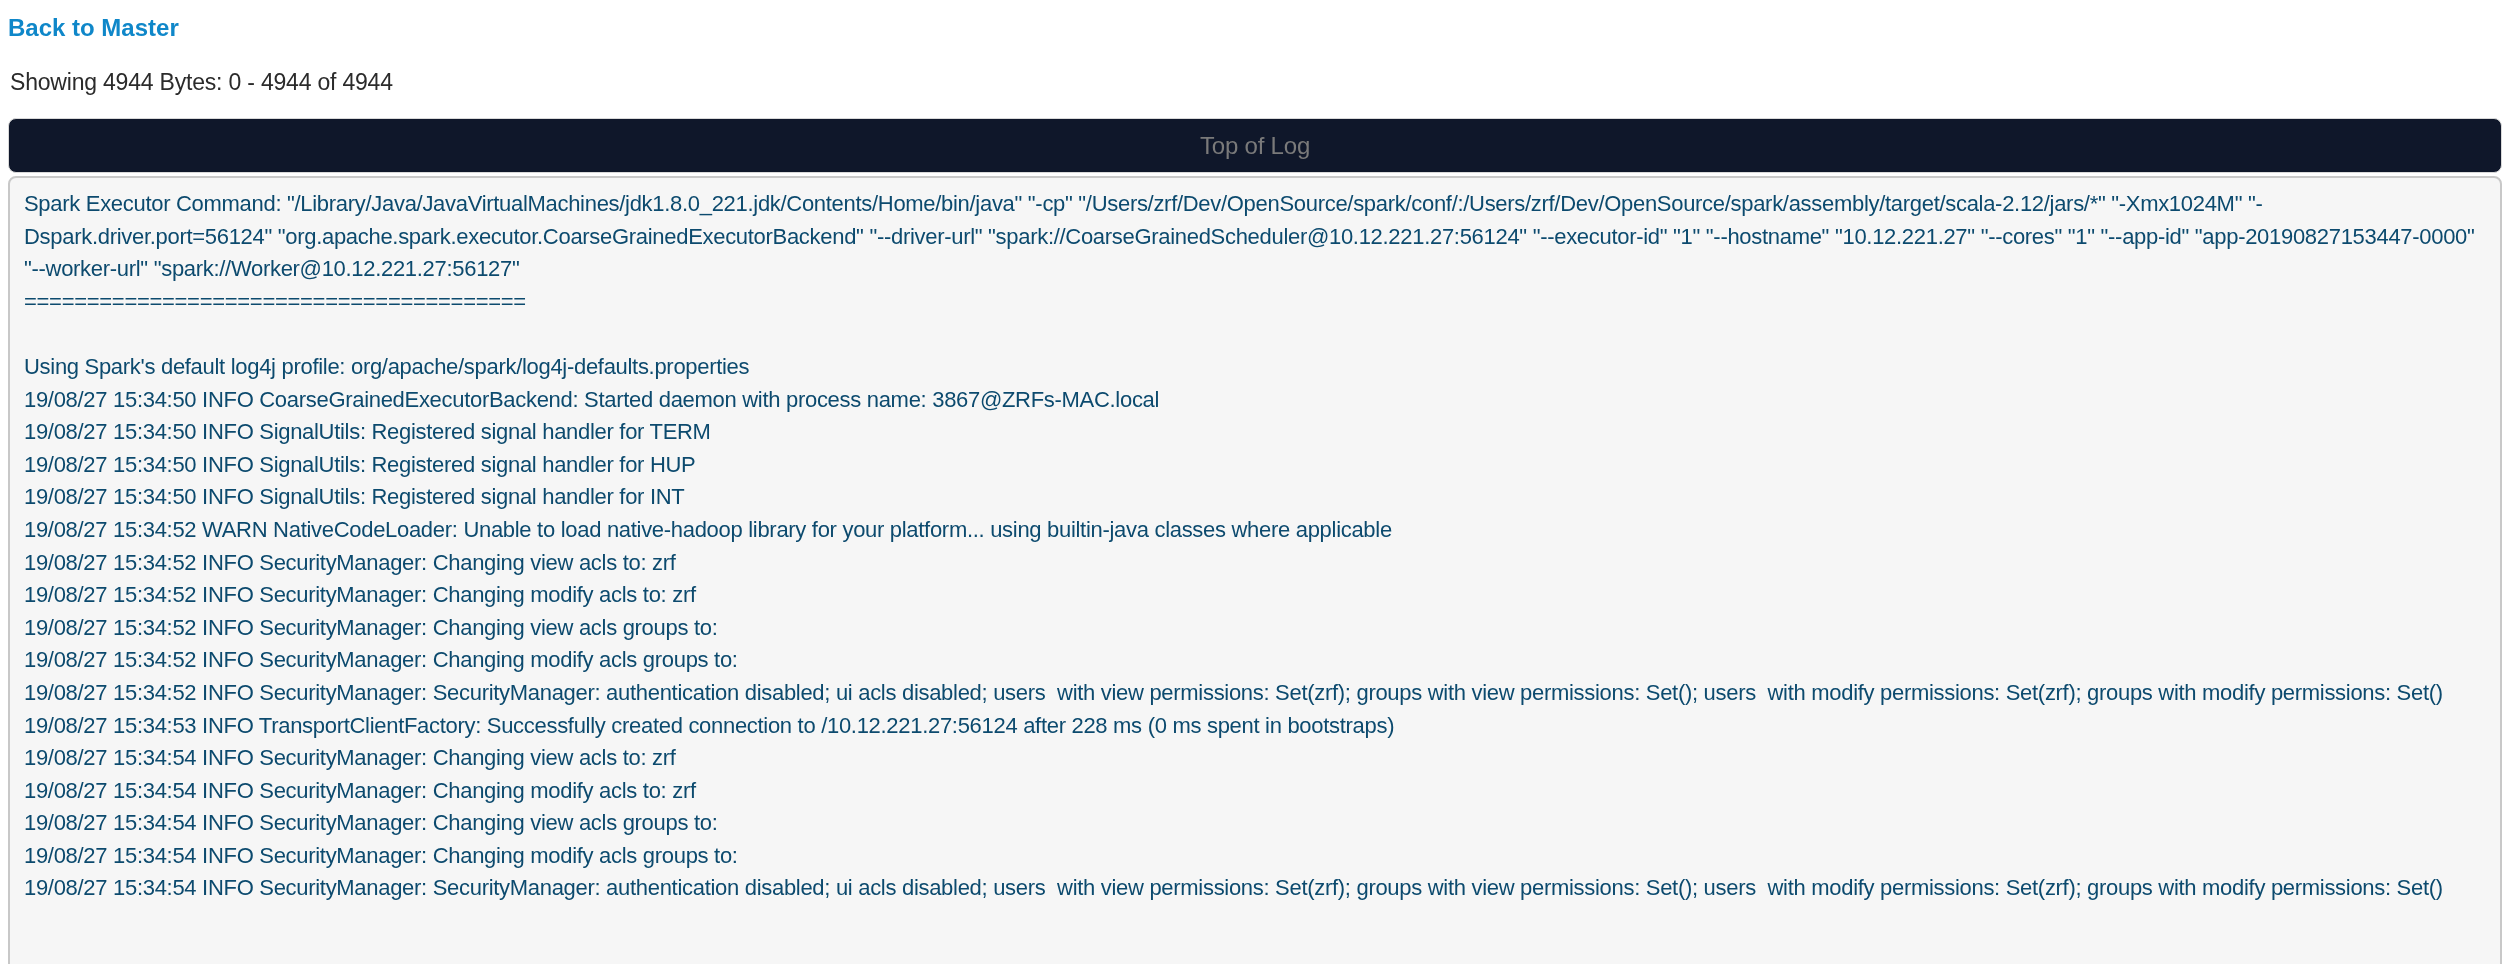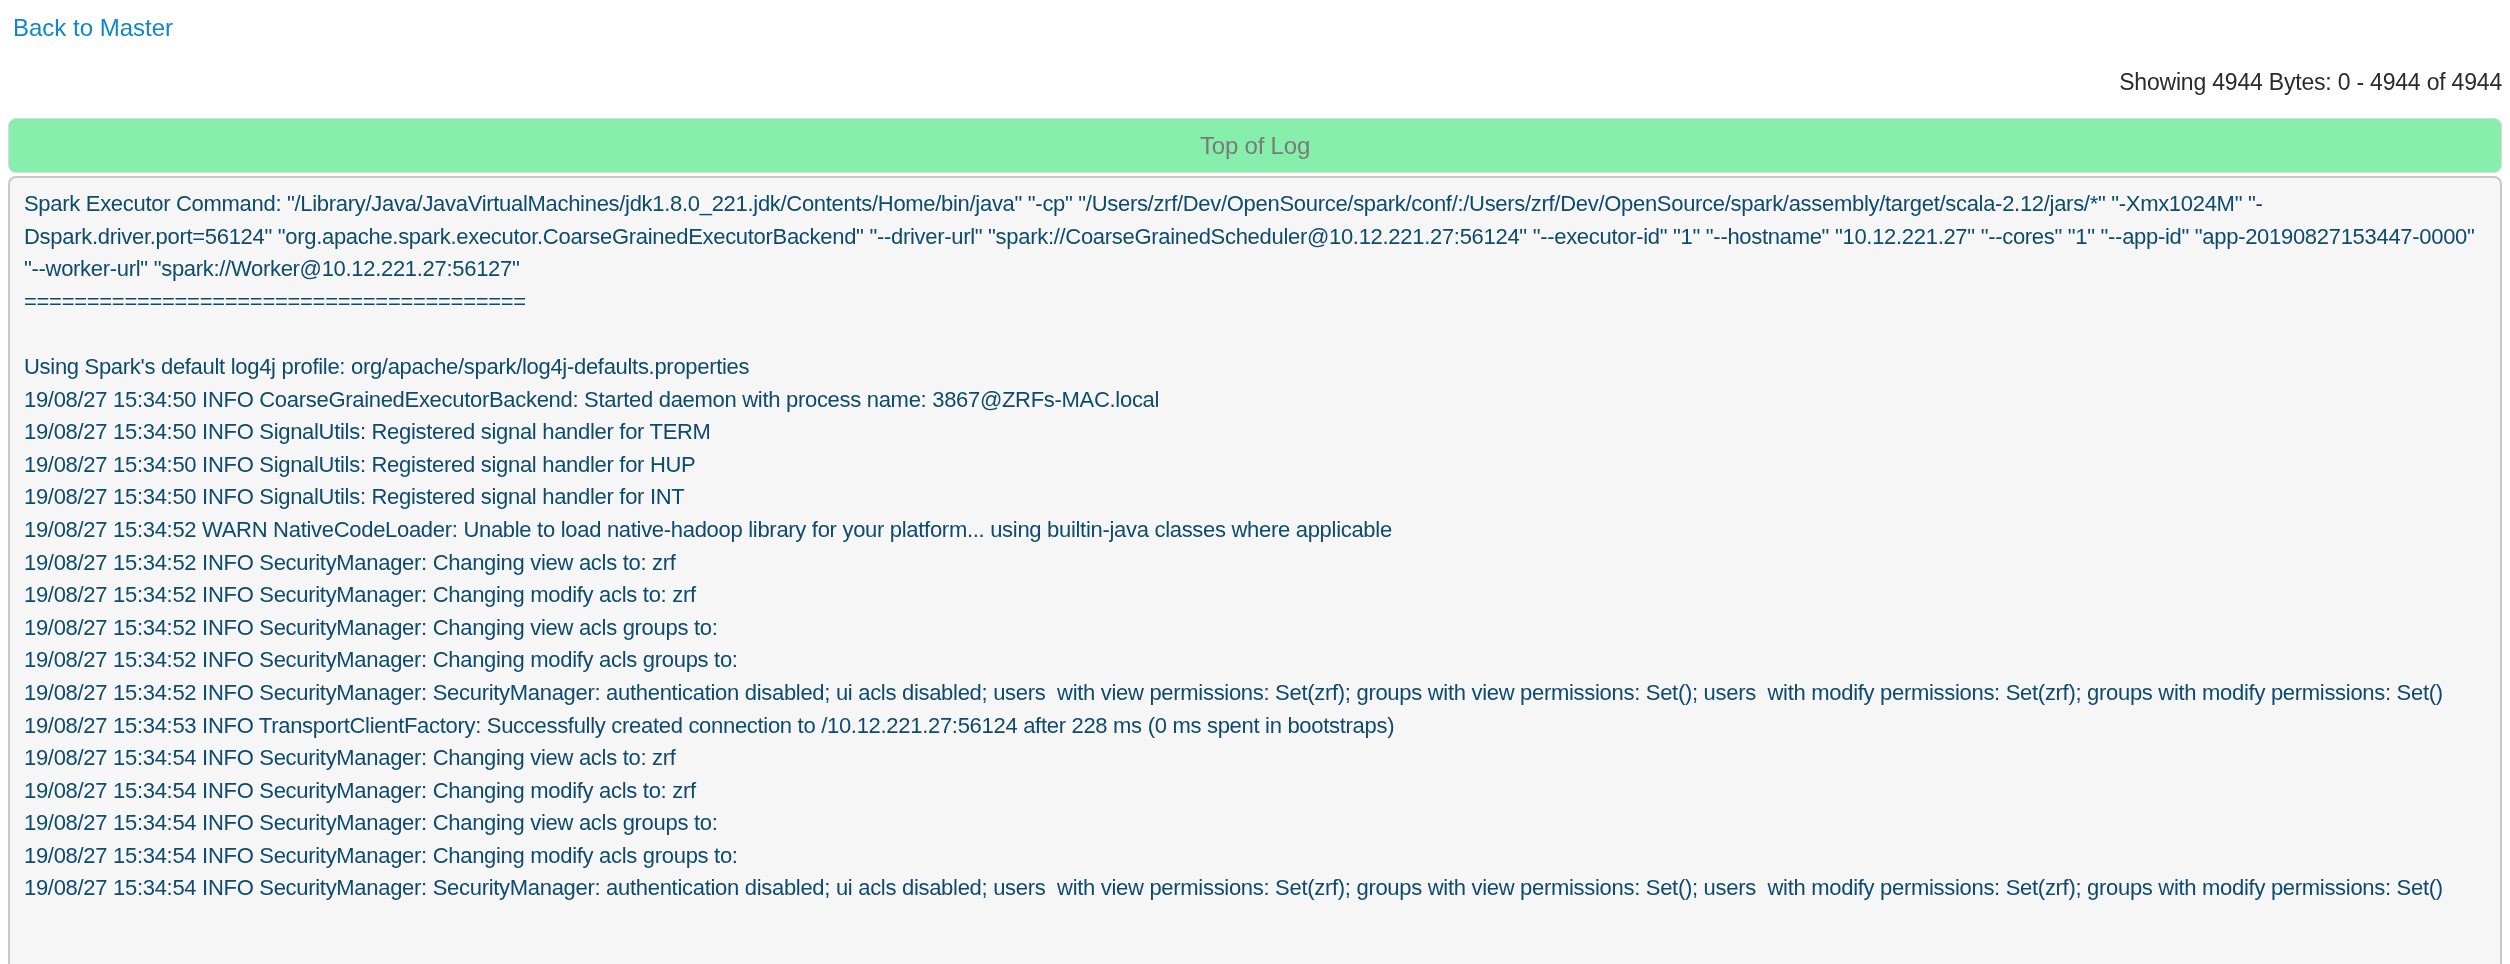--- a/index.html
+++ b/index.html
@@ -10,42 +10,40 @@
     overflow: hidden;
     font-family: "Liberation Sans", "DejaVu Sans", sans-serif;
   }
   .page {
     width: 2510px;
     height: 964px;
     padding: 14px 8px 0 8px;
   }
   .back-link {
     display: inline-block;
-    margin-left: 5px;
     color: #0f87c9;
     font-size: 24px;
-    font-weight: 400;
+    font-weight: 700;
     line-height: 28px;
     text-decoration: none;
     cursor: pointer;
   }
   .byte-range {
     margin-left: 2px;
     margin-top: 26px;
     color: #2b2b2b;
     font-size: 23px;
     line-height: 28px;
     letter-spacing: -0.2px;
-    text-align: right;
   }
   .log-header {
     margin-top: 22px;
     width: 2494px;
     height: 55px;
-    background: #86efac;
+    background: #0f172a;
     border: 1px solid #d9d9d9;
     border-radius: 8px;
     color: #7a7a7a;
     font-size: 24px;
     line-height: 53px;
     text-align: center;
     letter-spacing: -0.2px;
   }
   .log-panel {
     margin-top: 3px;

